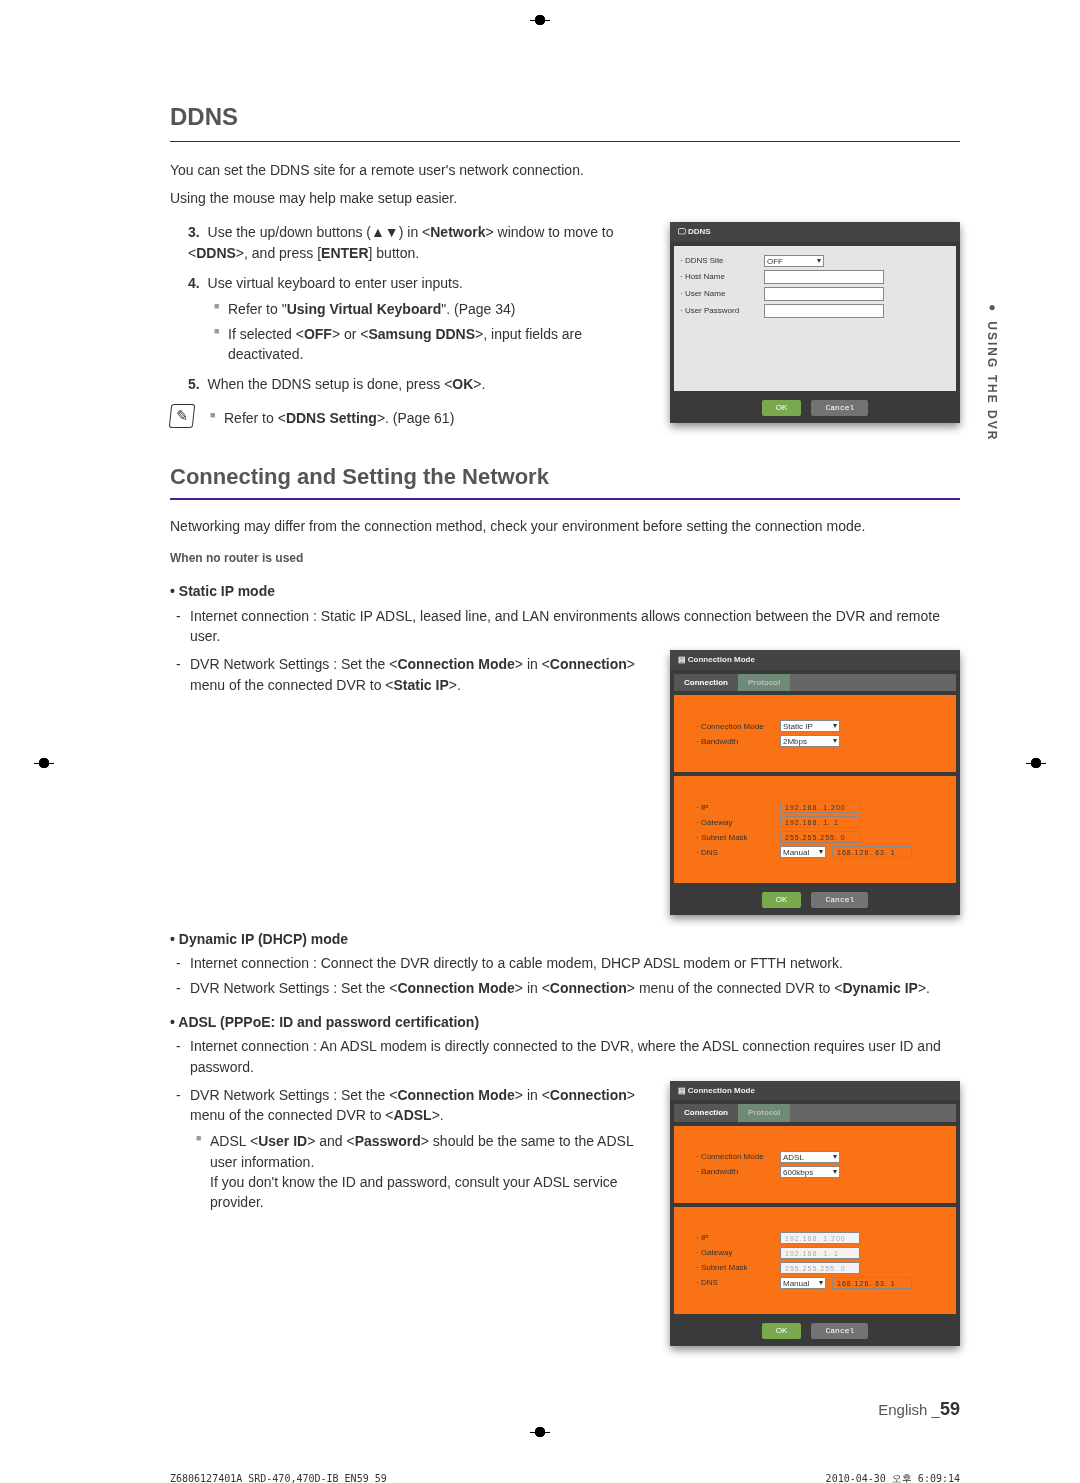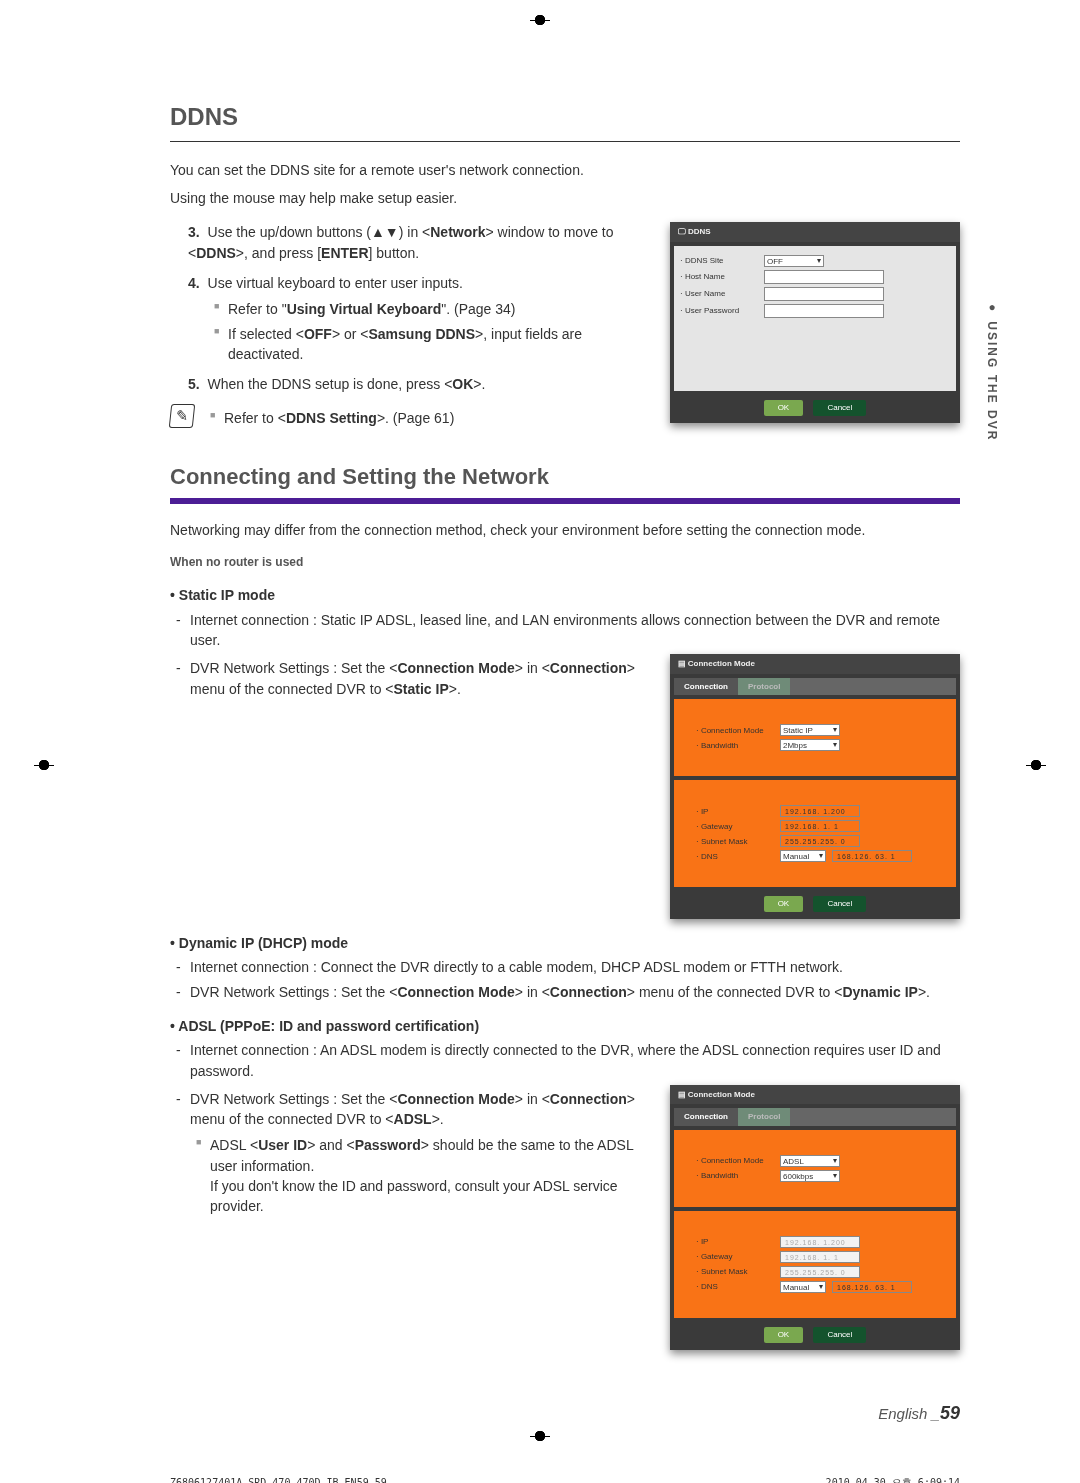--- a/index.html
+++ b/index.html
@@ -18,21 +18,21 @@
     font-size: 24px;
     font-weight: bold;
     border-bottom: 1px solid #333;
     padding-bottom: 6px;
     margin-bottom: 18px;
     color: #555;
   }
   h2.section-title {
     font-size: 22px;
     font-weight: bold;
-    border-bottom: 6px solid #4c1d95;
+    border-bottom: 2px solid #4c1d95;
     padding-bottom: 5px;
     margin: 28px 0 16px 0;
     color: #555;
   }
   h3.sub-title {
     font-size: 12px;
     font-weight: bold;
     margin: 14px 0 12px 0;
     color: #555;
   }
@@ -96,34 +96,34 @@
   .ui-window .sel::after{ content:"▾"; position:absolute; right:2px; top:-1px; font-size:8px; color:#333;}
   .ui-window .ip-box { display:inline-block; border:1px solid #888; height:12px;
        line-height:12px; padding:0 4px; min-width:80px; letter-spacing:1px; font-size:7px;}
   .ui-window .ip-box.dis { color:#aaa; background:#f3f3f3; }
   .ui-window .btns { text-align:center; padding:5px 0 7px 0; background:#3A3A3A; }
   .ui-window .btn {
     display:inline-block; padding:2px 14px; margin:0 4px; border-radius:2px;
     color:#fff; font-size:8px;
   }
   .ui-window .btn.ok     { background:#7aa84f; }
-  .ui-window .btn.cancel { background:#14532d; }
+  .ui-window .btn.cancel { background:#737373;font-family:Liberation Mono, monospace; }
   .ui-window .panel { background:#f97316; margin:4px; padding:22px; color:#333; }
   .ui-window .panel + .panel { border-top: none; }
 
   
   .side-tab {
     position:absolute; right:80px; top:300px;
     writing-mode: vertical-rl; text-orientation: mixed;
     font-weight:bold; font-size:12px; letter-spacing:2px;
     color:#555;
   }
 
   
-  .footer { margin-top: 50px; text-align:right; font-size:15px; color:#555;font-style:italic; }
+  .footer { margin-top: 50px; text-align:right; font-size:15px; color:#555; }
   .footer .pg { font-weight:bold; font-size:18px; color:#333; }
   .print-footer {
     margin-top: 50px;
     display:flex; justify-content:space-between; font-size:10px; color:#333;
     font-family: monospace;
   }
 
   .crop-mark {
     background:
       linear-gradient(#000,#000) left 4px top 50%/10px 1px no-repeat,

